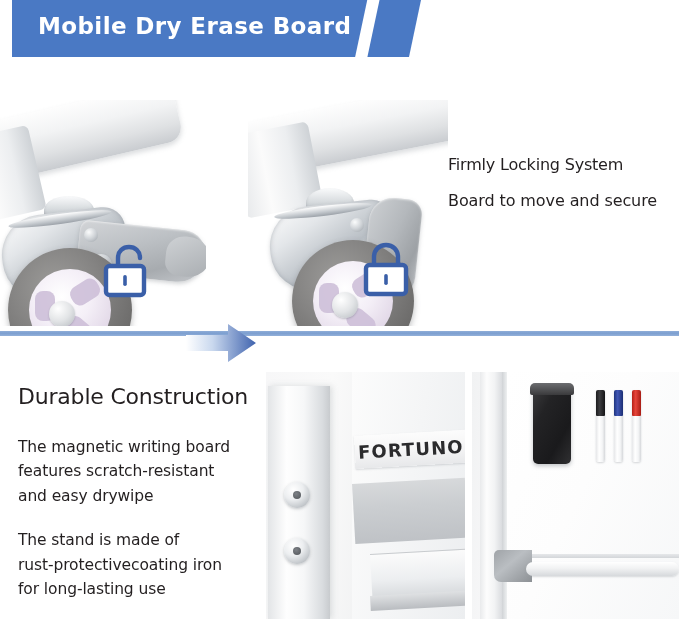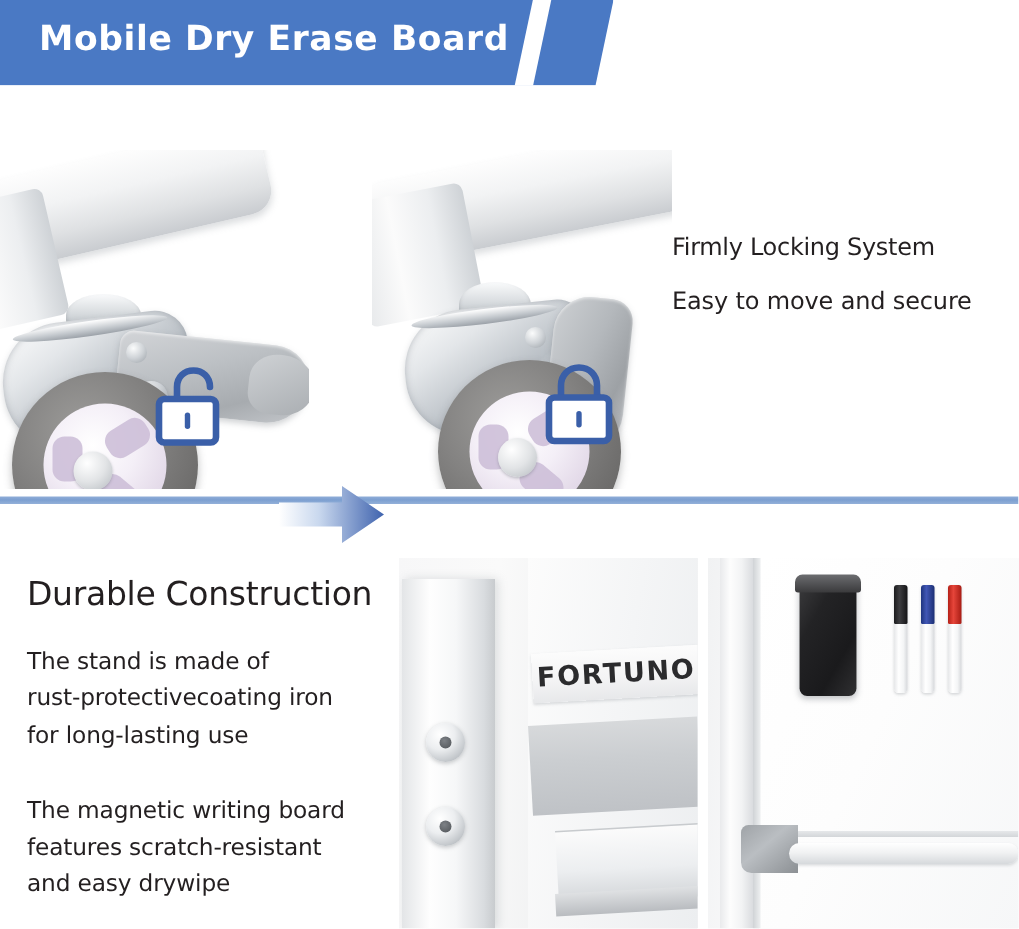--- a/index.html
+++ b/index.html
@@ -13,21 +13,21 @@
     height: 619px;
     position: relative;
     overflow: hidden;
     font-family: "DejaVu Sans", "Liberation Sans", sans-serif;
     color: #231f20;
   }
 
   
   .header-banner {
     position: absolute;
-    left: 0;
+    left: 12px;
     top: 0;
     width: 409px;
     height: 57px;
     overflow: hidden;
   }
   .header-banner-bg {
     position: absolute;
     left: 0; top: 0;
     width: 100%; height: 100%;
     background: #4a79c4;
@@ -562,42 +562,42 @@
           <stop offset="100%" stop-color="#3f63ae"></stop>
         </linearGradient>
       </defs>
       <path d="M0 13 H42 V2 L70 21 L42 40 V29 H0 Z" fill="url(#arrGrad)"></path>
     </svg>
   </div>
 
   <div class="s1-text">
     <div class="s1-heading">Firmly Locking System</div>
     <div class="s1-body">
-      <div>Easy to move and secure</div>
+      <div>Board to move and secure</div>
     </div>
   </div>
 </div>
 
 <div class="divider"></div>
 
 <div class="section-two">
 
   <div class="s2-text">
     <div class="s2-heading">Durable Construction</div>
+
+    <div class="s2-para second">
+      <div>The magnetic writing board</div>
+      <div>features scratch-resistant</div>
+      <div>and easy drywipe</div>
+    </div>
 
     <div class="s2-para">
       <div>The stand is made of</div>
       <div>rust-protectivecoating iron</div>
       <div>for long-lasting use</div>
-    </div>
-
-    <div class="s2-para second">
-      <div>The magnetic writing board</div>
-      <div>features scratch-resistant</div>
-      <div>and easy drywipe</div>
     </div>
   </div>
 
   <div class="photo-stand">
     <div class="stand-bgwall"></div>
     <div class="stand-panel"></div>
     <div class="stand-graybar"></div>
     <div class="stand-tray"></div>
     <div class="stand-tray-lip"></div>
     <div class="stand-post">

